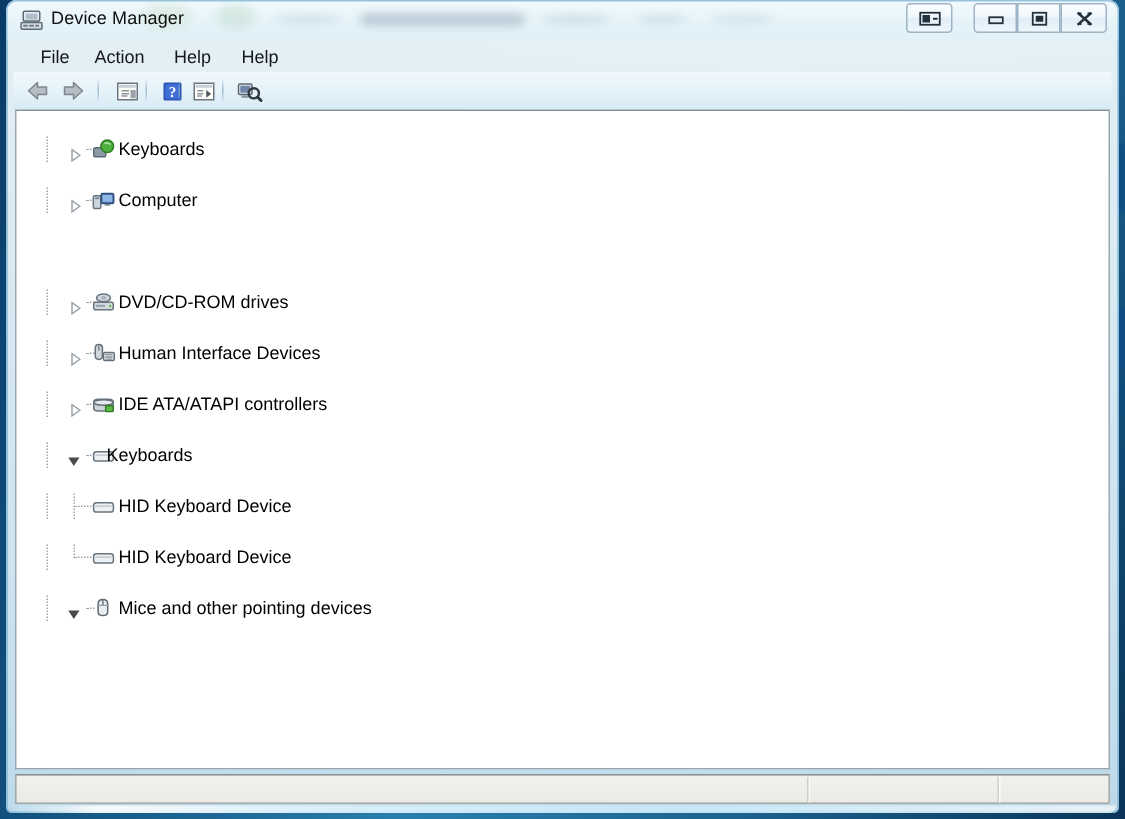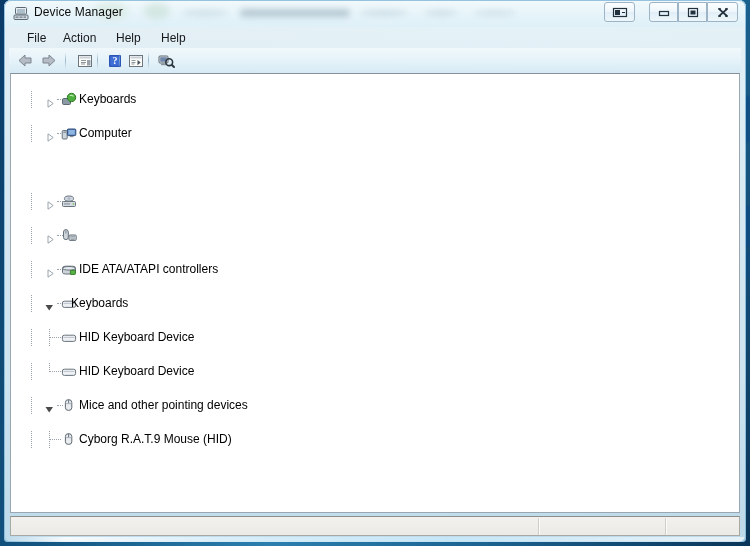--- a/index.html
+++ b/index.html
@@ -393,38 +393,40 @@
         <span class="connector" style="left:46px;width:6px;border-top:1px dotted #9aa3ab;top:8px;height:1px;"></span>
         <span class="tico" style="left:50px">
           <svg width="16" height="15" viewBox="0 0 16 15">
             <rect x="1.5" y="7.5" width="13" height="5" rx="1" fill="#d5dbe0" stroke="#6a747d" stroke-width="1"></rect>
             <rect x="3" y="9.2" width="6" height="1.4" fill="#96a0a9"></rect>
             <circle cx="12.4" cy="10" r="0.8" fill="#67c24a"></circle>
             <ellipse cx="8" cy="4.6" rx="4.6" ry="2.6" fill="#cfd8e2" stroke="#6a747d" stroke-width="1"></ellipse>
             <ellipse cx="8" cy="4.6" rx="1.1" ry="0.7" fill="#f4f7fa" stroke="#8c959e" stroke-width=".7"></ellipse>
           </svg>
         </span>
+        <span class="lbl" style="left:68px">DVD/CD-ROM drives</span>
       </div>
 
       <div class="row" style="top:102px">
         <span class="connector" style="left:20px;width:1px;border-left:1px dotted #9aa3ab;height:17px;"></span>
         <span class="exp" style="left:35px">
           <svg width="9" height="9" viewBox="0 0 9 9">
               <path d="M2 0.8 L7.2 4.5 L2 8.2 Z" fill="none" stroke="#9aa4ad" stroke-width="1"></path>
             </svg>
         </span>
         <span class="connector" style="left:46px;width:6px;border-top:1px dotted #9aa3ab;top:8px;height:1px;"></span>
         <span class="tico" style="left:50px">
           <svg width="16" height="15" viewBox="0 0 16 15">
             <path d="M2.5 4 q0 -2.4 2.4 -2.4 q2.4 0 2.4 2.4 v5.4 q0 2.2 -2.4 2.2 q-2.4 0 -2.4 -2.2 z" fill="#cfd6dc" stroke="#66707a" stroke-width="1"></path>
             <path d="M4.9 2.4 v3.2" stroke="#7d868f" stroke-width="1"></path>
             <rect x="8" y="7" width="7.2" height="5.4" rx="1" fill="#dde3e8" stroke="#66707a" stroke-width="1"></rect>
             <path d="M9.2 8.4 h4.8 M9.2 10 h4.8 M9.6 11.4 h4" stroke="#8e979f" stroke-width=".9"></path>
           </svg>
         </span>
+        <span class="lbl" style="left:68px">Human Interface Devices</span>
       </div>
 
       <div class="row" style="top:119px">
         <span class="connector" style="left:20px;width:1px;border-left:1px dotted #9aa3ab;height:17px;"></span>
         <span class="exp" style="left:35px">
           <svg width="9" height="9" viewBox="0 0 9 9">
               <path d="M2 0.8 L7.2 4.5 L2 8.2 Z" fill="none" stroke="#9aa4ad" stroke-width="1"></path>
             </svg>
         </span>
         <span class="connector" style="left:46px;width:6px;border-top:1px dotted #9aa3ab;top:8px;height:1px;"></span>
@@ -492,33 +494,20 @@
         <span class="tico" style="left:50px">
           <svg width="16" height="15" viewBox="0 0 16 15">
             <path d="M4.4 4.6 q0 -3 3.2 -3 q3.2 0 3.2 3 v5.2 q0 2.6 -3.2 2.6 q-3.2 0 -3.2 -2.6 z" fill="#e9edf0" stroke="#5e6871" stroke-width="1"></path>
             <path d="M7.6 1.9 v3.4" stroke="#6e7881" stroke-width="1"></path>
             <path d="M4.5 5.6 h6.3" stroke="#9aa3ab" stroke-width=".8"></path>
           </svg>
         </span>
         <span class="lbl" style="left:68px">Mice and other pointing devices</span>
       </div>
 
-      <div class="row" style="top:204px">
-        <span class="connector" style="left:20px;width:1px;border-left:1px dotted #9aa3ab;height:17px;"></span>
-        <span class="connector" style="left:38px;width:1px;border-left:1px dotted #9aa3ab;height:17px;"></span>
-        <span class="connector" style="left:38px;width:12px;border-top:1px dotted #9aa3ab;top:8px;height:1px;"></span>
-        <span class="tico" style="left:50px">
-          <svg width="16" height="15" viewBox="0 0 16 15">
-            <path d="M4.4 4.6 q0 -3 3.2 -3 q3.2 0 3.2 3 v5.2 q0 2.6 -3.2 2.6 q-3.2 0 -3.2 -2.6 z" fill="#e9edf0" stroke="#5e6871" stroke-width="1"></path>
-            <path d="M7.6 1.9 v3.4" stroke="#6e7881" stroke-width="1"></path>
-            <path d="M4.5 5.6 h6.3" stroke="#9aa3ab" stroke-width=".8"></path>
-          </svg>
-        </span>
-        <span class="lbl" style="left:68px">Cyborg R.A.T.9 Mouse (HID)</span>
-      </div>
 
     </div>
   </div>
 
   <div id="statusbar">
     <span class="sb-text" style="left:6px"></span>
     <span class="sb-div" style="left:527px"></span>
     <span class="sb-text" style="left:534px"></span>
     <span class="sb-div" style="left:654px"></span>
     <span class="sb-text" style="left:661px"></span>

